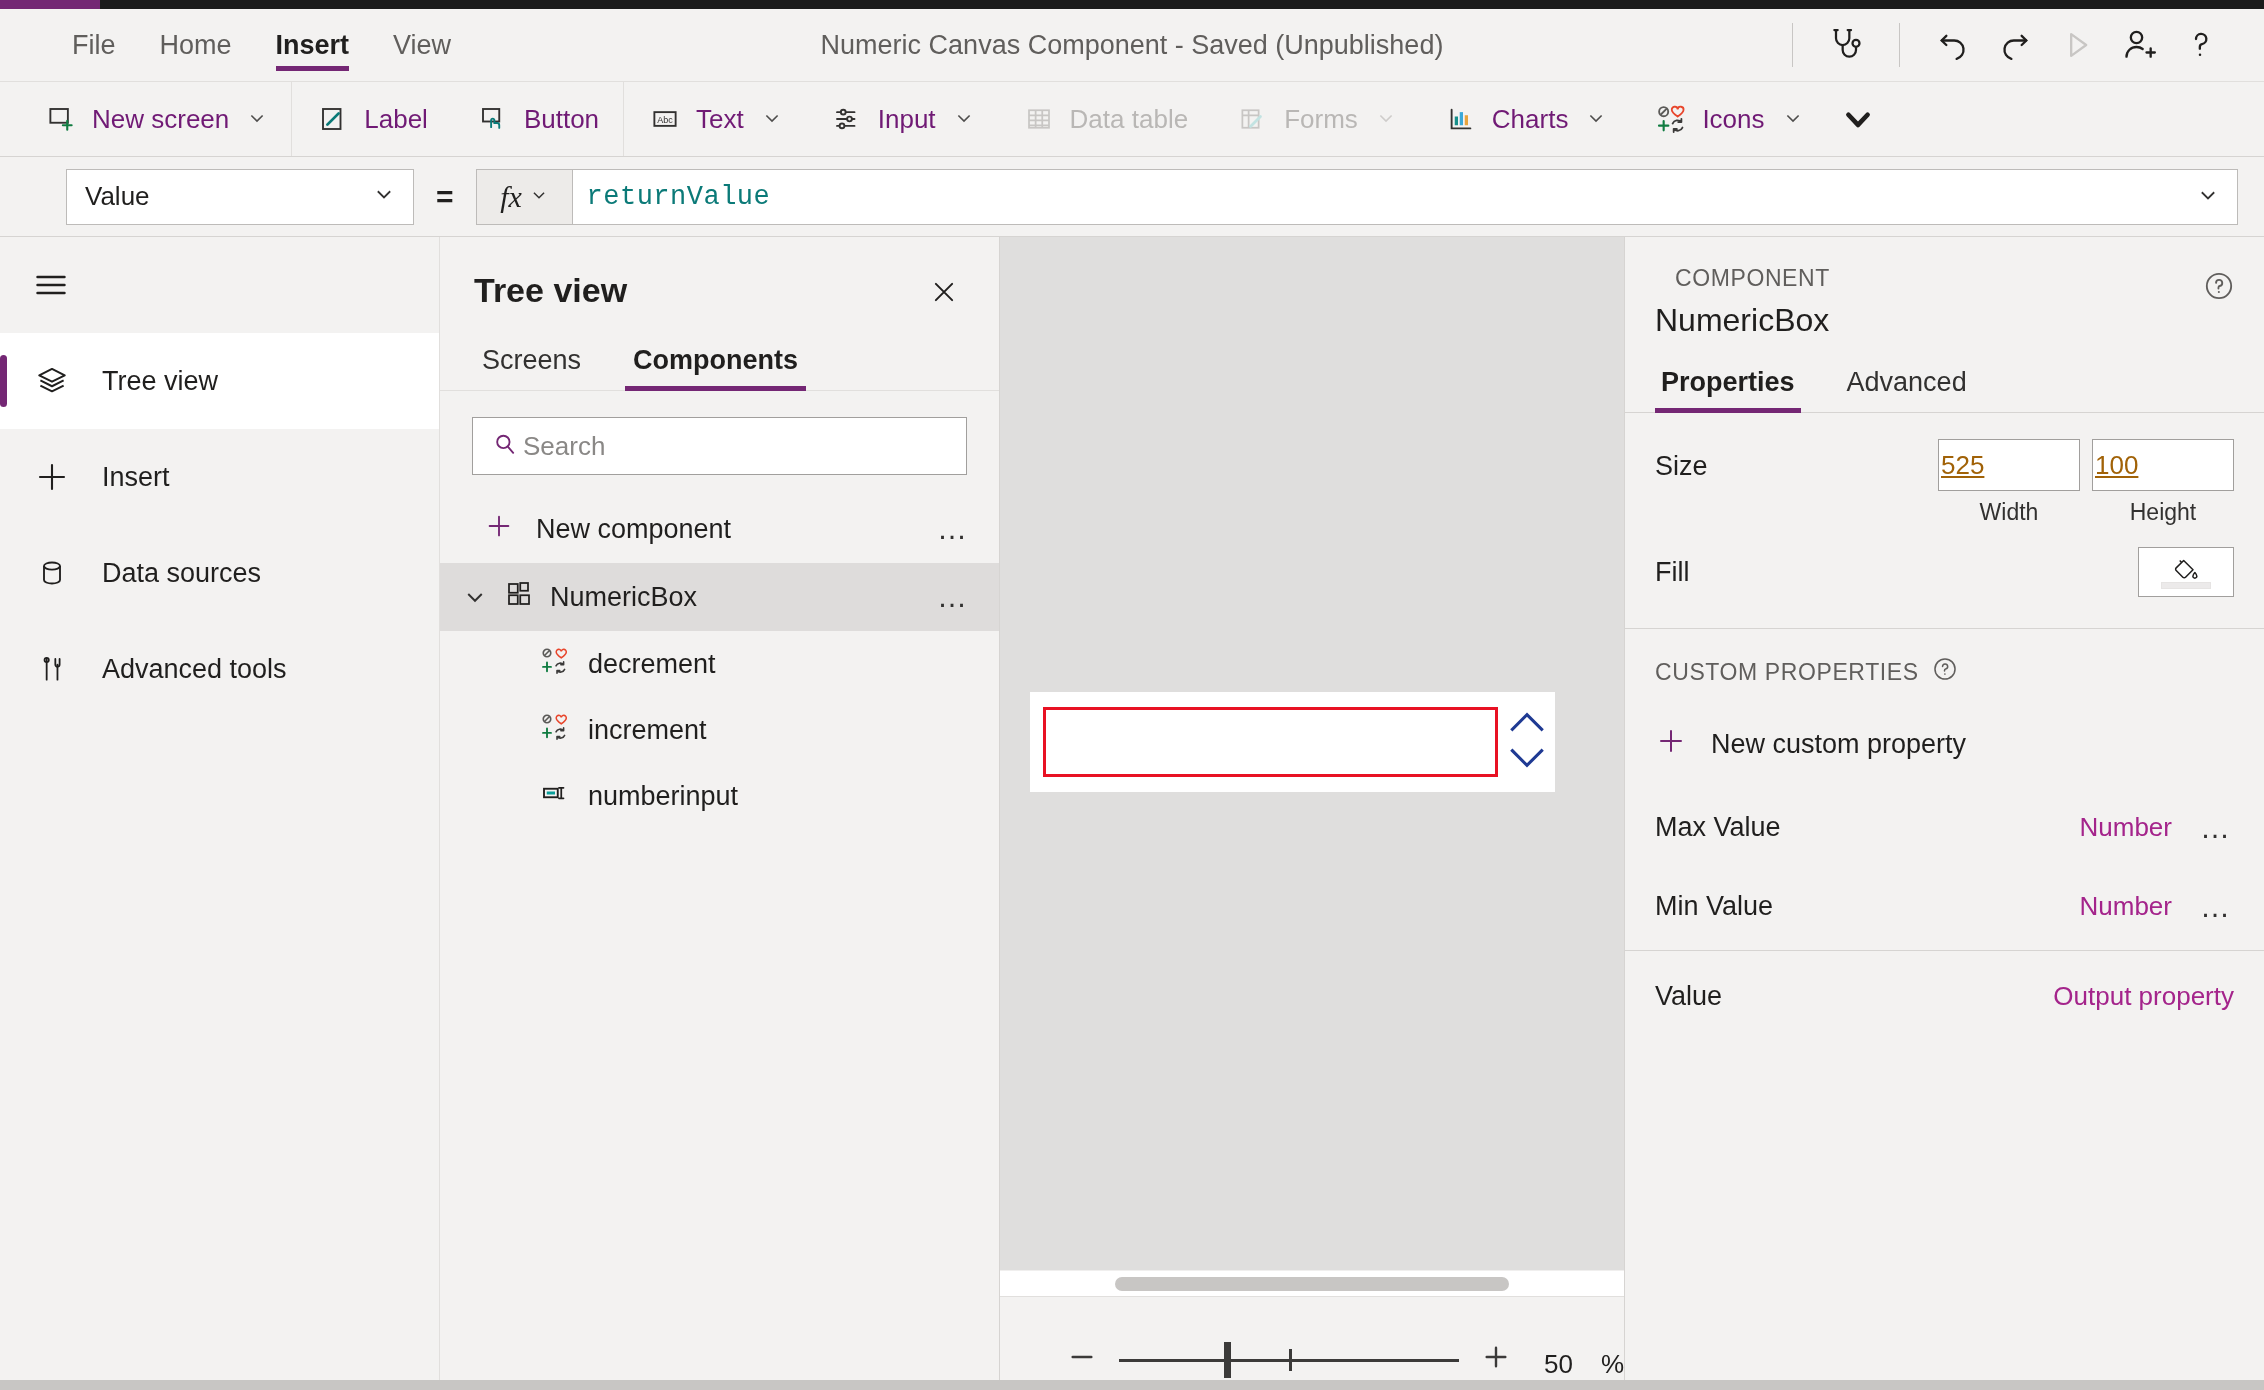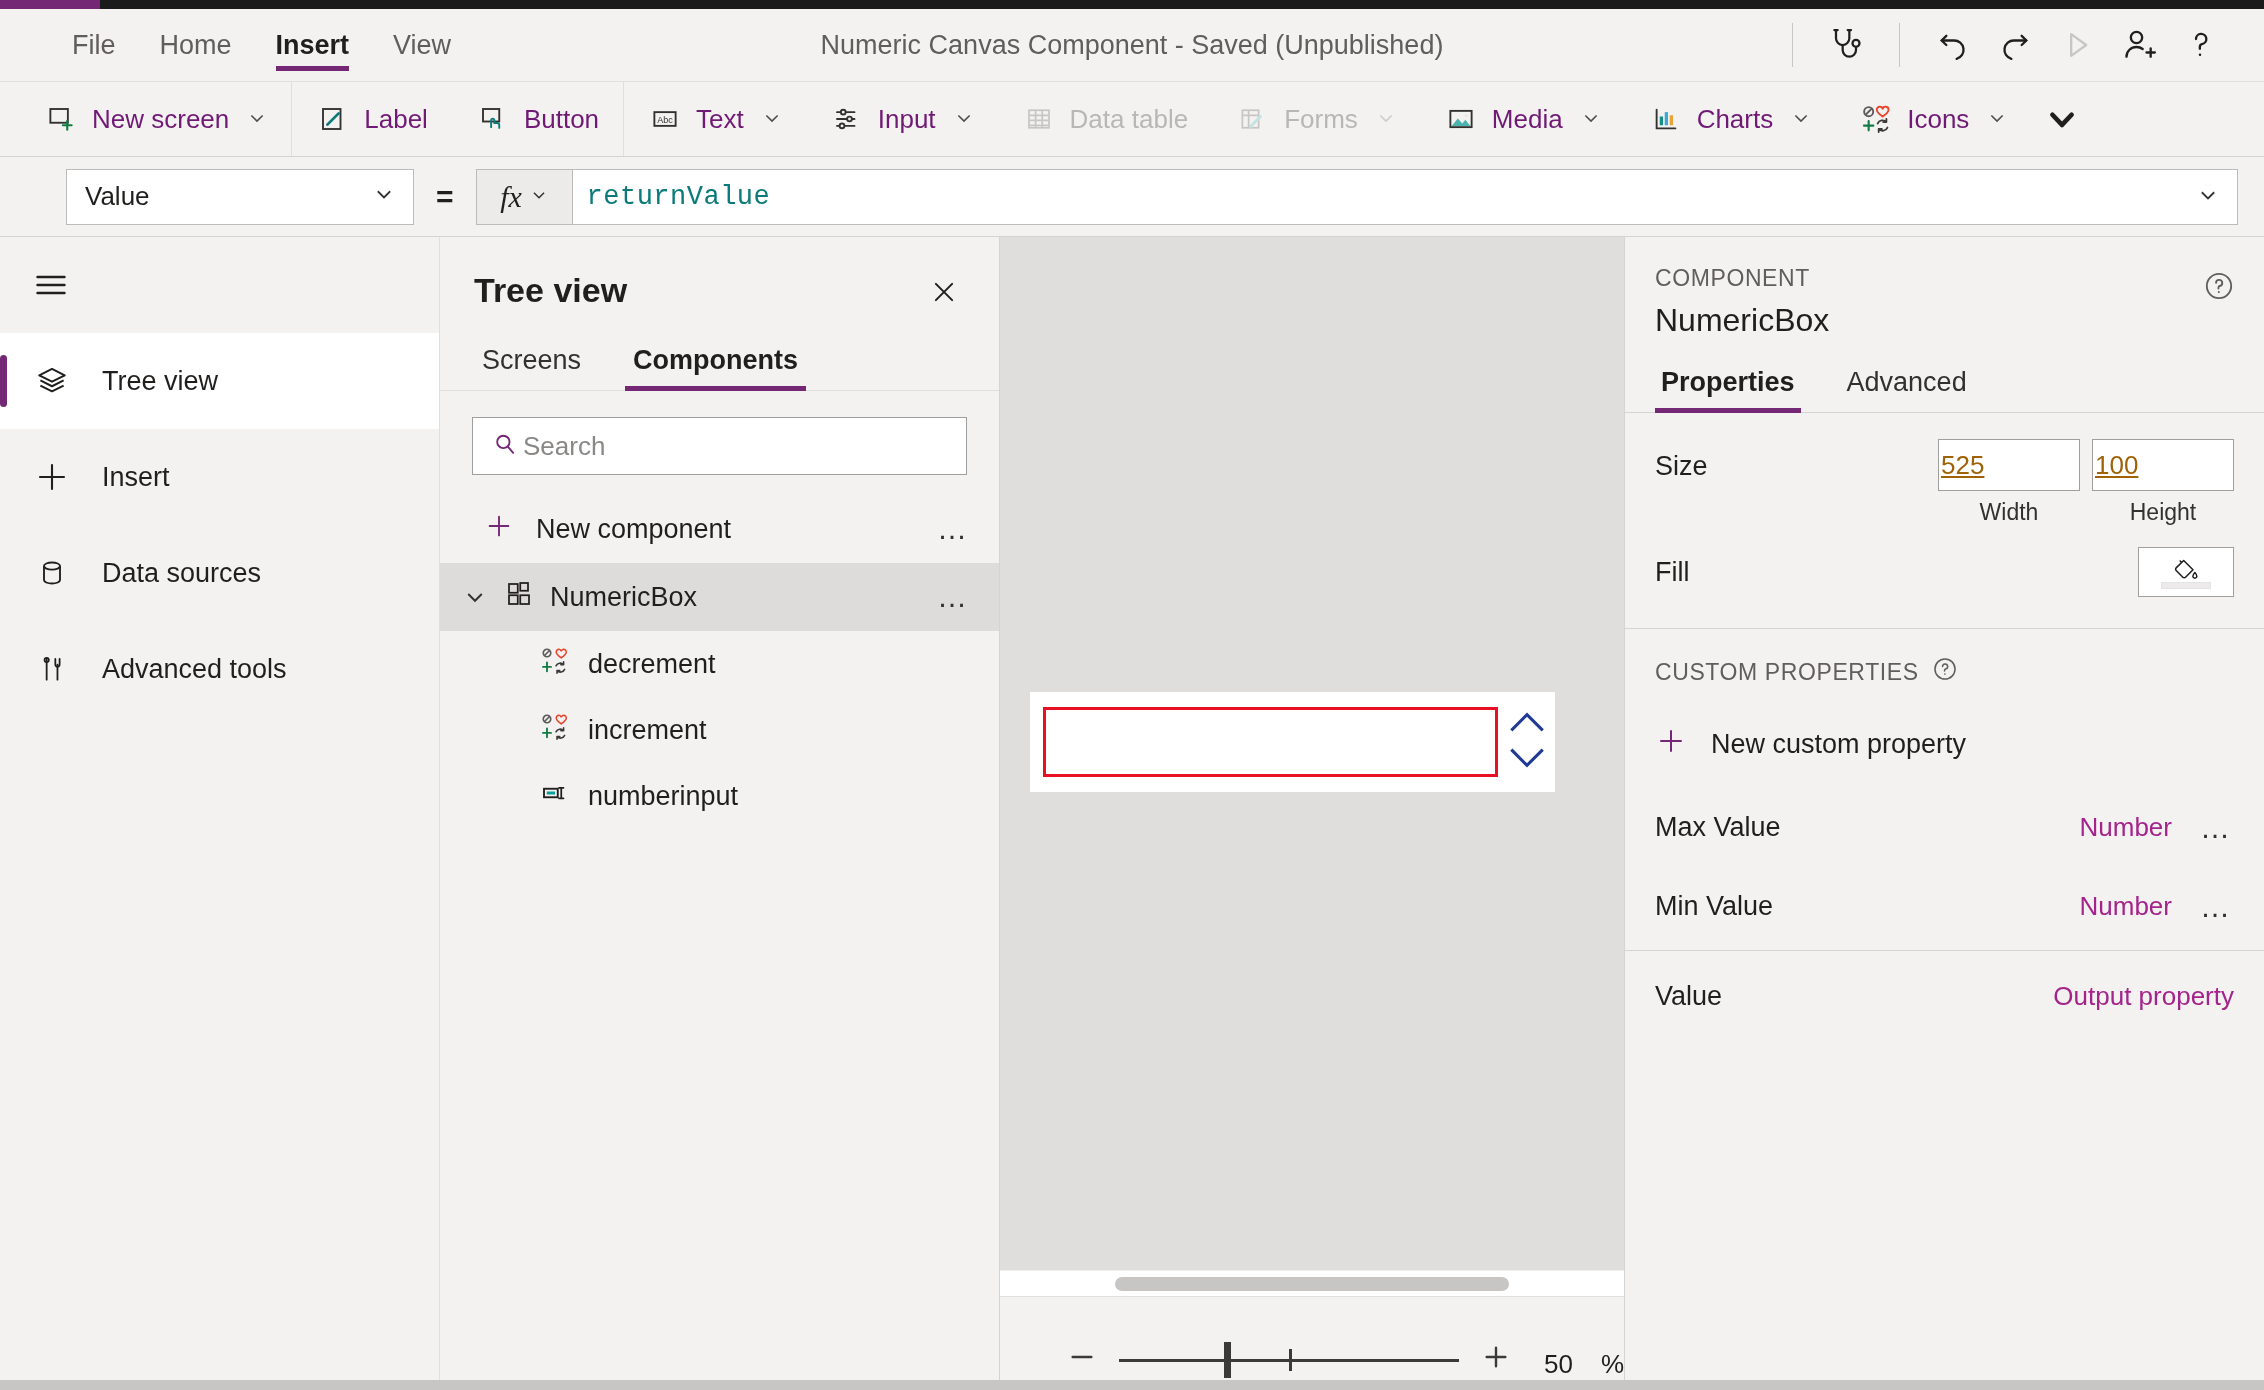--- a/index.html
+++ b/index.html
@@ -204,21 +204,21 @@
   .zb-val { font-size: 26px; color: #201f1e; margin-left: 12px; }
   .zb-pct { font-size: 26px; color: #201f1e; margin-left: 14px; }
 
   
   .proppanel {
     width: 640px; flex-shrink: 0; background: #f3f2f1;
     border-left: 1px solid #d6d4d2;
     display: flex; flex-direction: column;
   }
   .pp-head { padding: 28px 30px 0 30px; position: relative; }
-  .pp-kicker { font-size: 23px; color: #605e5c; letter-spacing: .6px; }
+  .pp-kicker { font-size: 23px; color: #605e5c; letter-spacing: .6px; margin-left: 20px; }
   .pp-name { font-size: 32px; color: #201f1e; margin-top: 10px; }
   .pp-help { position: absolute; right: 28px; top: 32px; cursor: pointer; }
   .pp-tabs { display: flex; padding: 28px 30px 0 30px; border-bottom: 1px solid #d6d4d2; }
   .pp-tab {
     position: relative; padding: 0 6px 14px 6px; margin-right: 40px;
     font-size: 27px; color: #323130; cursor: pointer;
   }
   .pp-tab.active { font-weight: bold; color: #201f1e; }
   .pp-tab.active::after { content: ""; position: absolute; left: 0; right: 0; bottom: -1px; height: 5px; background: #742774; }
   .pp-sec { padding: 26px 30px 28px 30px; border-bottom: 1px solid #d6d4d2; }
@@ -413,35 +413,20 @@
         </svg>
       </span>
       <span>Forms</span>
       <span class="chev">
         <svg width="20" height="20" viewBox="0 0 16 16" fill="none" stroke="#c8c6c4" stroke-width="1.3">
             <path d="M3.5 6l4.5 4.5L12.5 6"></path>
           </svg>
       </span>
     </div>
 
-    <div class="rb-item">
-      <span class="rb-icon">
-        <svg width="30" height="30" viewBox="0 0 24 24" fill="none">
-          <rect x="3.5" y="5.5" width="17" height="13" stroke="#323130" stroke-width="1.5"></rect>
-          <path d="M4.5 17.5l5-6 3.5 4 2.5-3 4 5z" fill="#4ab3ad"></path>
-          <circle cx="16.2" cy="9.2" r="1.2" fill="#e8e6e5"></circle>
-        </svg>
-      </span>
-      <span>Media</span>
-      <span class="chev">
-        <svg width="20" height="20" viewBox="0 0 16 16" fill="none" stroke="#323130" stroke-width="1.3">
-            <path d="M3.5 6l4.5 4.5L12.5 6"></path>
-          </svg>
-      </span>
-    </div>
 
     <div class="rb-item">
       <span class="rb-icon">
         <svg width="30" height="30" viewBox="0 0 24 24" fill="none">
           <path d="M4.5 4.5v15h15" stroke="#323130" stroke-width="1.5" stroke-linecap="round"></path>
           <rect x="7" y="10" width="2.6" height="7" fill="#168f8a"></rect>
           <rect x="11" y="6.5" width="2.6" height="10.5" fill="#3aa8d8"></rect>
           <rect x="15" y="9" width="2.6" height="8" fill="#e8a33d"></rect>
         </svg>
       </span>

